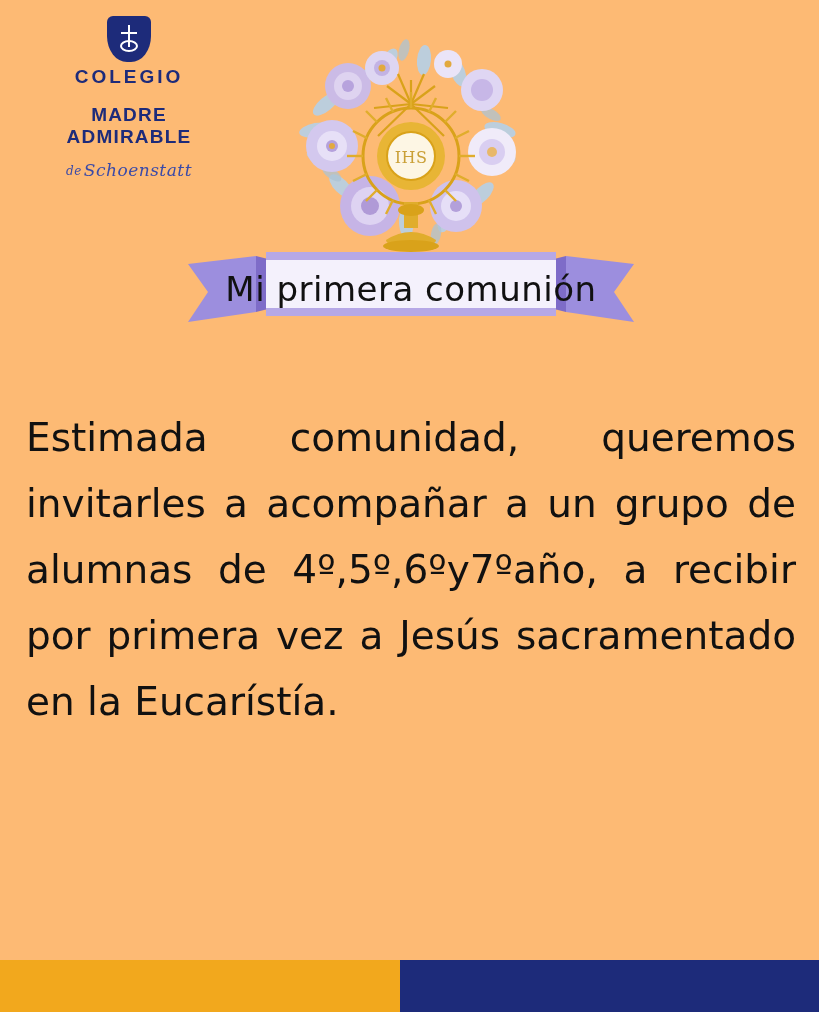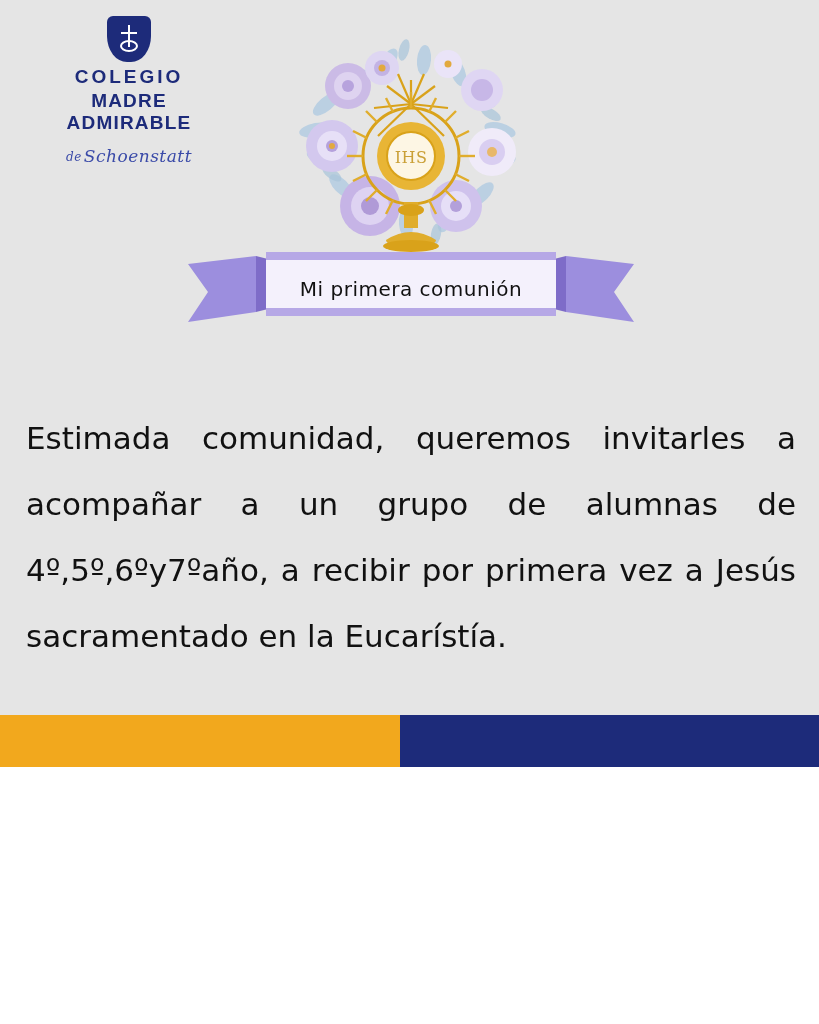--- a/index.html
+++ b/index.html
@@ -6,22 +6,22 @@
   html, body {
     width: 819px;
     height: 1024px;
     background: #ffffff;
     font-family: "DejaVu Sans", sans-serif;
     overflow: hidden;
   }
   .page {
     position: relative;
     width: 819px;
-    height: 767px;
-    background: #e5e5e5;
+    height: 1012px;
+    background: #fdba74;
     overflow: hidden;
   }
 
   
   .logo {
     position: absolute;
     left: 34px;
     top: 16px;
     width: 190px;
     text-align: center;
@@ -78,21 +78,21 @@
     color: #1d2b7a;
     line-height: 1.15;
   }
   .logo-line2 {
     font-family: "Liberation Sans", sans-serif;
     font-weight: bold;
     font-size: 19px;
     letter-spacing: 1.2px;
     color: #1d2b7a;
     line-height: 1.15;
-    margin-top: 2px;
+    margin-top: 16px;
   }
   .logo-line3 {
     font-family: "DejaVu Serif", serif;
     font-style: italic;
     font-size: 17px;
     color: #3a4aa8;
     margin-top: 12px;
     letter-spacing: 0.5px;
   }
   .logo-line3 .de {
@@ -123,34 +123,34 @@
   .banner-text {
     position: absolute;
     left: 0;
     top: 0;
     width: 450px;
     height: 100px;
     display: flex;
     align-items: center;
     justify-content: center;
     font-family: "DejaVu Sans", sans-serif;
-    font-size: 20px;
+    font-size: 34px;
     color: #111111;
     letter-spacing: 0.5px;
     padding-top: 6px;
   }
 
   
   .body-text {
     position: absolute;
     left: 26px;
     top: 405px;
     width: 770px;
     font-family: "DejaVu Sans", sans-serif;
-    font-size: 31px;
+    font-size: 39px;
     line-height: 66px;
     color: #111111;
     letter-spacing: 0px;
   }
   .p-just {
     text-align: justify;
     text-align-last: left;
   }
   .p-left { text-align: left; }
   .indent { display: inline-block; width: 28px; }

